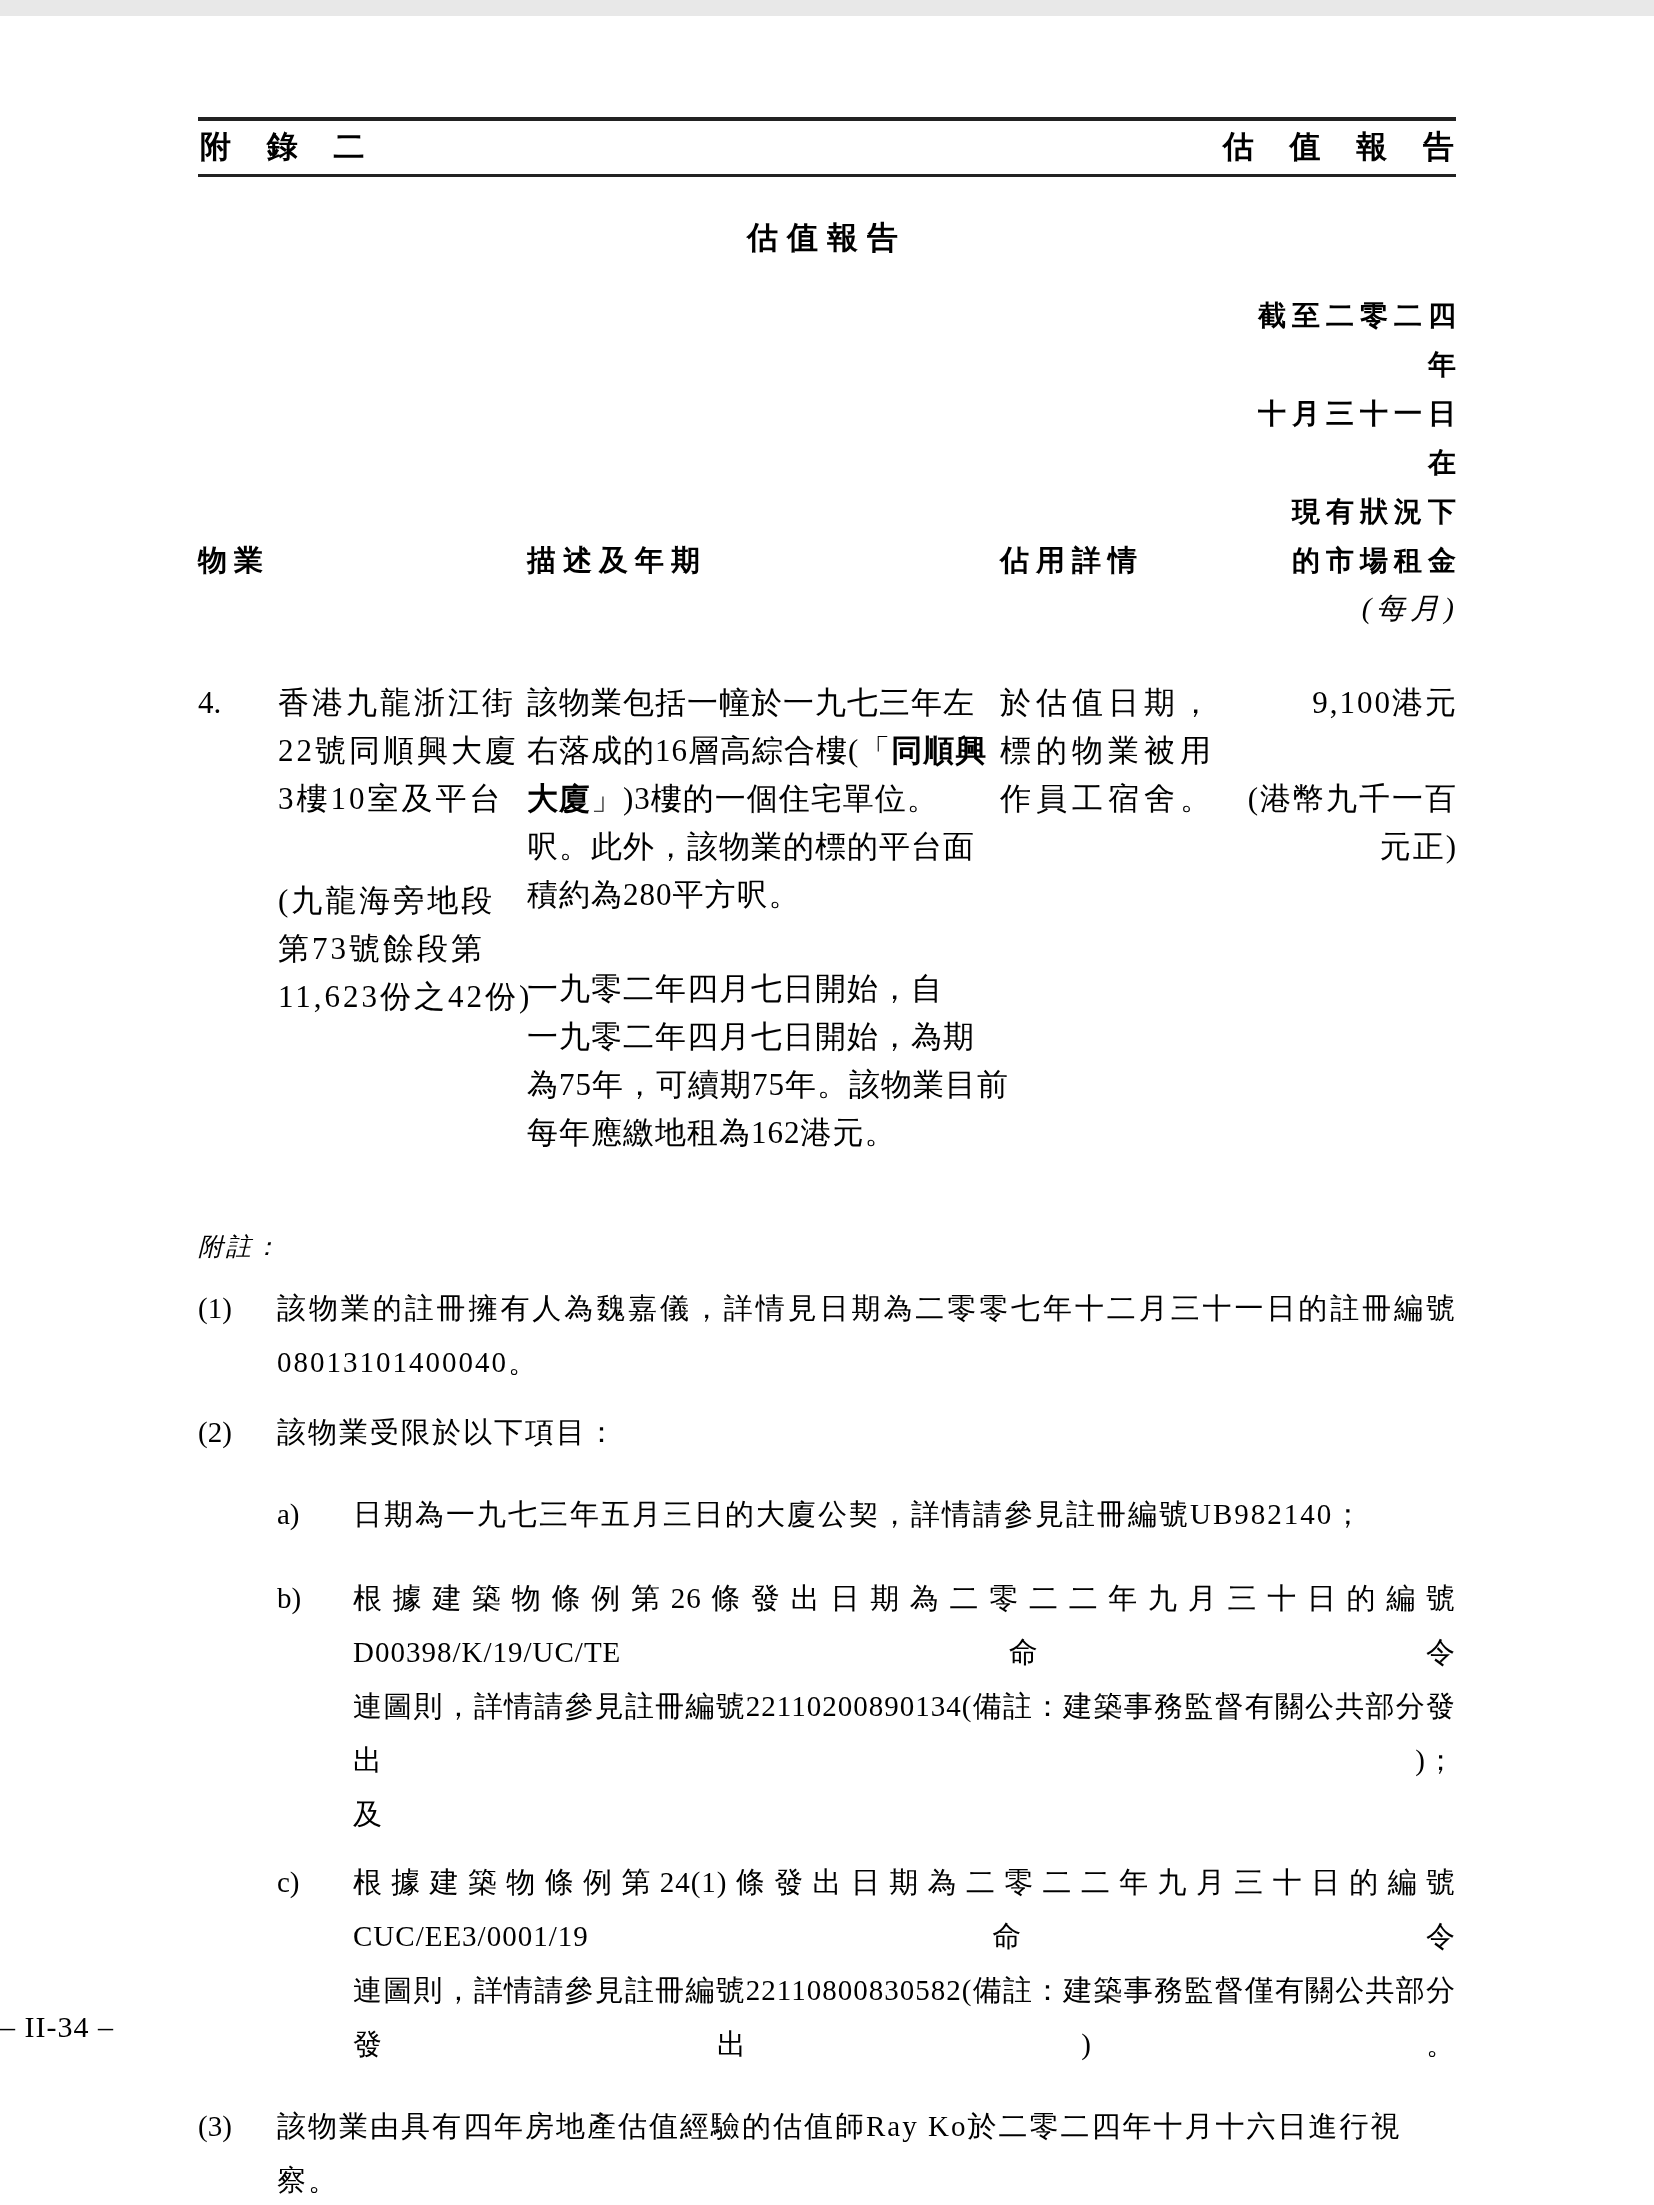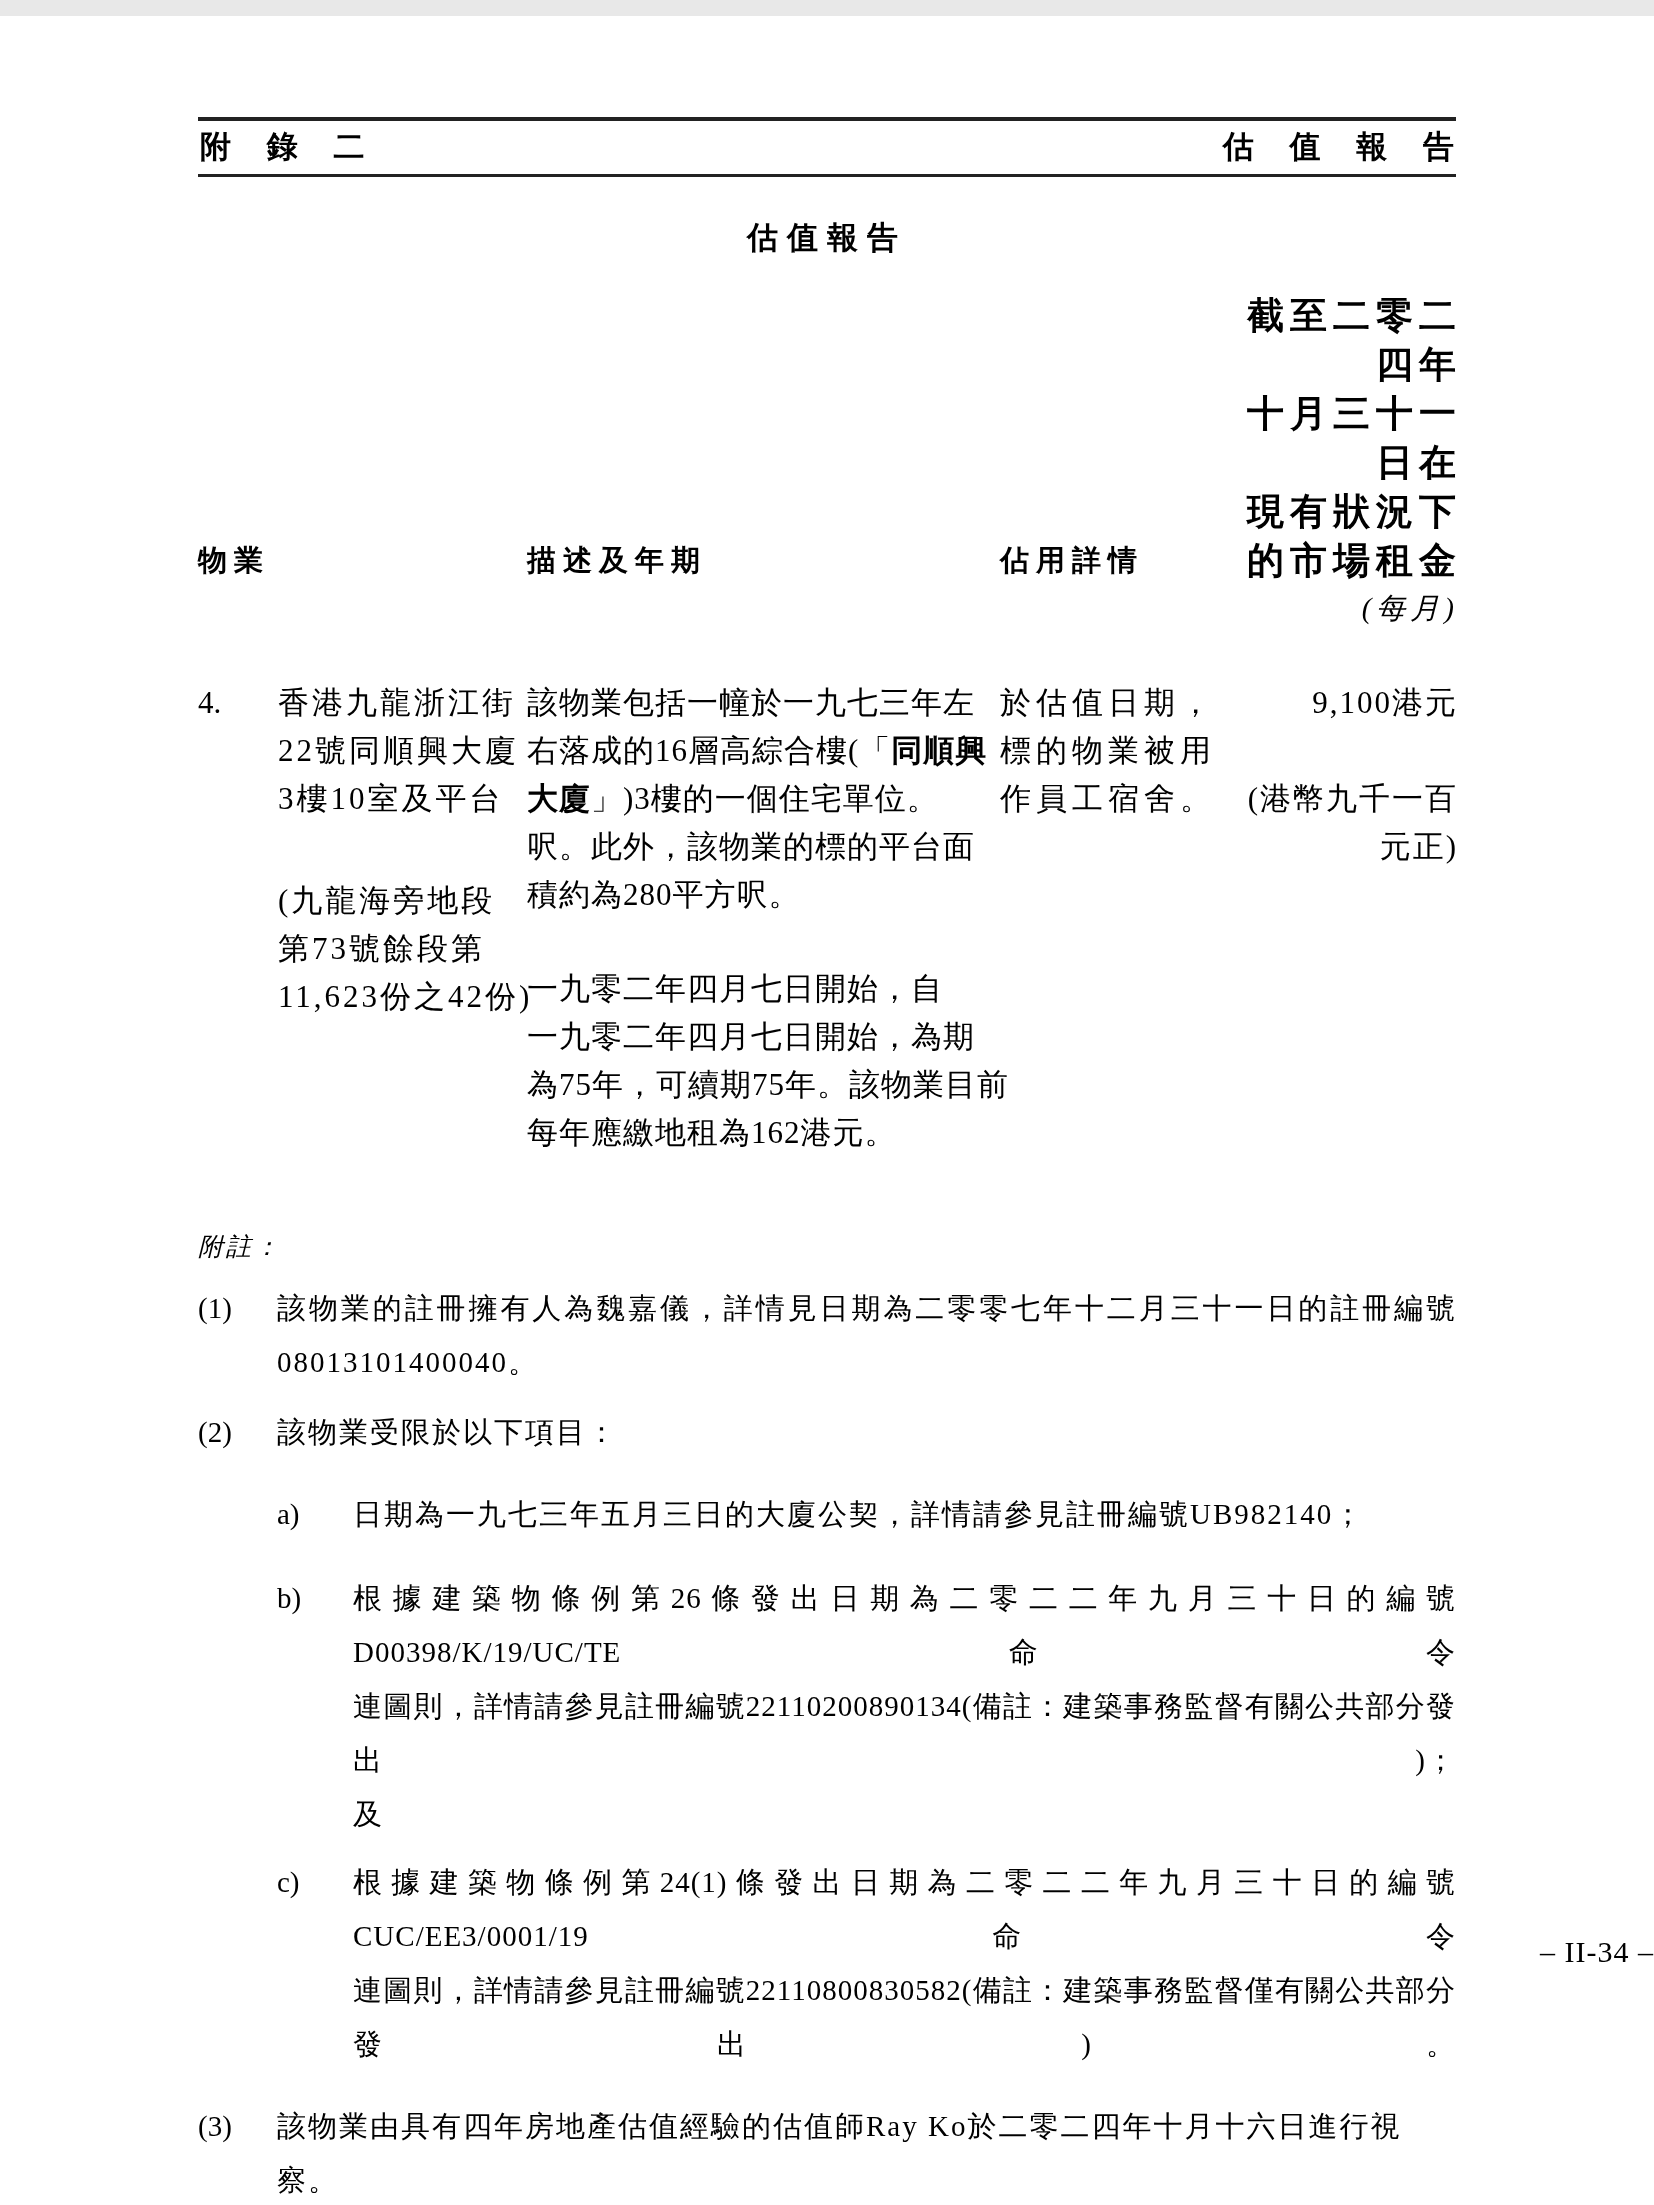--- a/index.html
+++ b/index.html
@@ -39,21 +39,21 @@
     grid-template-columns:329px 473px 238px 1fr;
     align-items:end;
   }
   .col-label{
     font-size:29px;font-weight:bold;letter-spacing:7px;line-height:49px;
   }
   .rent-head{
     text-align:right;
   }
   .rent-head .rh-ln{
-    font-size:37px;font-weight:bold;letter-spacing:6px;line-height:49px;margin-right:-6px;
+    font-size:28px;font-weight:bold;letter-spacing:6px;line-height:49px;margin-right:-6px;
   }
   .rent-sub{
     text-align:right;
     font-size:29px;font-style:italic;letter-spacing:5px;line-height:46px;margin-right:-3px;
   }
   .vt-row{
     margin-top:48px;
     display:grid;
     grid-template-columns:80px 249px 473px 238px 1fr;
   }
@@ -89,22 +89,22 @@
   .subnote.sa{margin-top:28px;}
   .subnote.sb{margin-top:30px;}
   .subnote.sc{margin-top:14px;}
   .note-text{letter-spacing:2px;}
   .stretch{
     text-align:justify;text-align-last:justify;
     letter-spacing:1px;
   }
   
   .footer{
-    position:absolute;left:0;right:0;top:1916px;
-    text-align:right;
+    position:absolute;left:0;right:0;top:1991px;
+    text-align:left;
     font-size:30px;line-height:40px;letter-spacing:1px;
   }
 </style>
 </head>
 <body>
 
 <div class="page">
 
   <div class="band">
     <div class="hd">附 錄 二</div>

